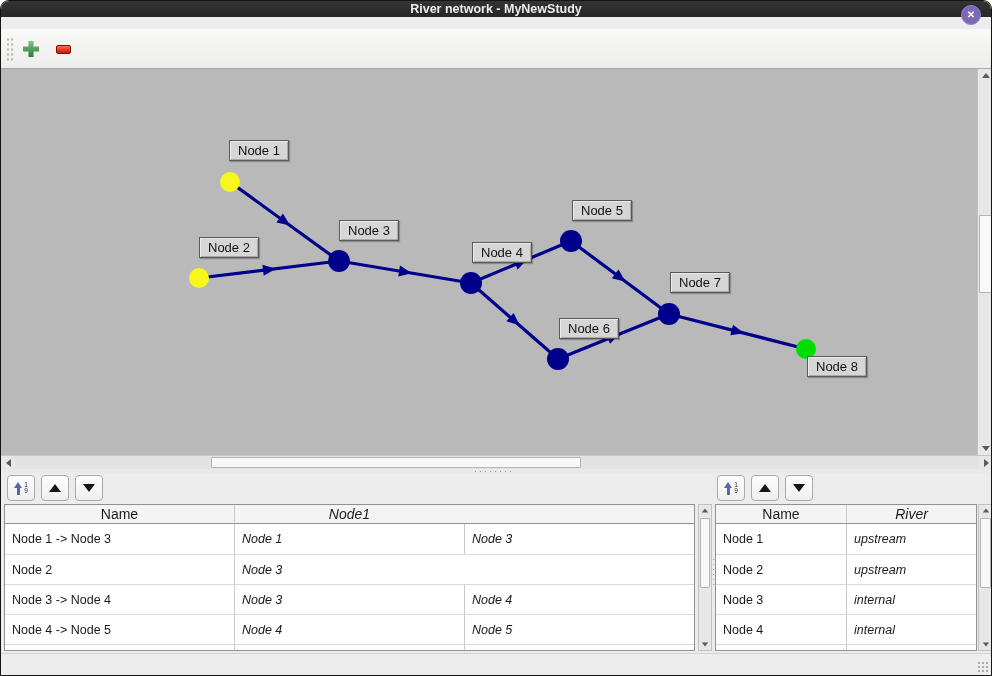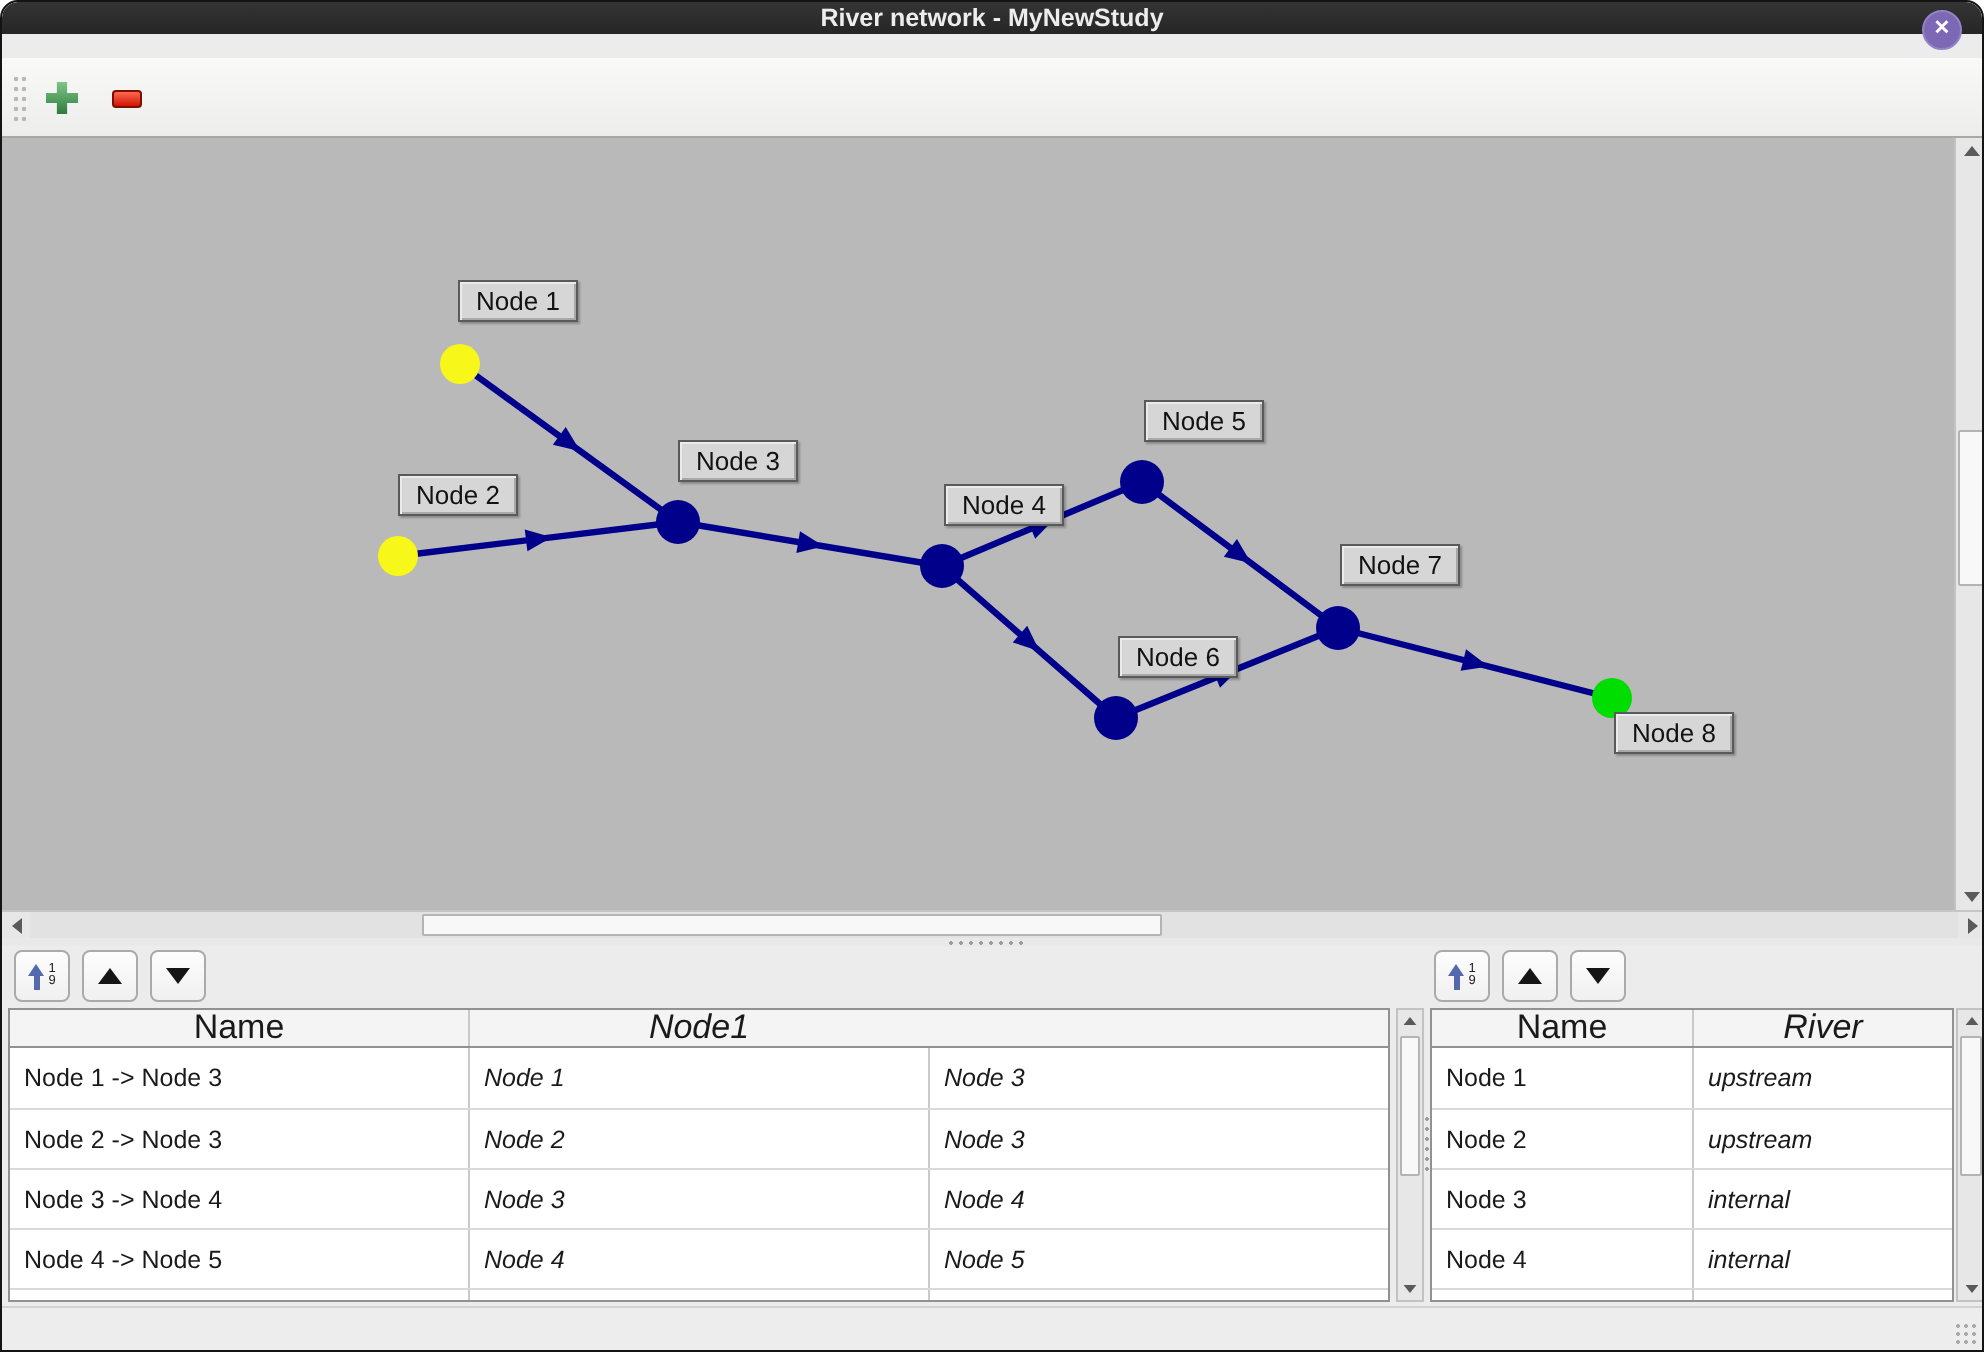--- a/index.html
+++ b/index.html
@@ -111,21 +111,21 @@
   .btn-tri-down{ border-left:6px solid transparent; border-right:6px solid transparent; border-top:8px solid #151515; }
   
   .panel-bg{ position:absolute; background:#ececec; }
   .gtable{
     position:absolute; top:503px; height:147px; background:#ffffff;
     border:1px solid #919191; overflow:hidden; font-size:12.5px; color:#1a1a1a;
   }
   .trow{ display:flex; height:30px; }
   .trow + .trow{ border-top:1px solid #dadada; }
   .thead{ display:flex; height:19px; background:#f4f4f4; border-bottom:1px solid #919191; }
-  .th{ display:flex; align-items:center; justify-content:center; font-size:17px; }
+  .th{ display:flex; align-items:center; justify-content:center; font-size:14px; }
   .td{ display:flex; align-items:center; padding-left:7px; }
   .th + .th, .td + .td{ border-left:1px solid #c9c9c9;font-style:italic; }
   .t-left{ left:3px; width:691px; }
   .t-left .th:nth-child(1), .t-left .td:nth-child(1){ width:229px; }
   .t-left .th:nth-child(2), .t-left .td:nth-child(2){ width:230px; }
   .t-left .th:nth-child(3), .t-left .td:nth-child(3){ flex:1; }
   .t-right{ left:714px; width:262px; }
   .t-right .th, .t-right .td{ width:50%; }
   
   .statusbar{
@@ -261,21 +261,20 @@
       <div class="thead">
         <div class="th">Name</div>
         <div class="th">Node1</div>
       </div>
       <div class="trow">
         <div class="td">Node 1 -&gt; Node 3</div>
         <div class="td">Node 1</div>
         <div class="td">Node 3</div>
       </div>
       <div class="trow">
-        <div class="td">Node 2 -&gt; Node 3</div>
         <div class="td">Node 2</div>
         <div class="td">Node 3</div>
       </div>
       <div class="trow">
         <div class="td">Node 3 -&gt; Node 4</div>
         <div class="td">Node 3</div>
         <div class="td">Node 4</div>
       </div>
       <div class="trow">
         <div class="td">Node 4 -&gt; Node 5</div>

